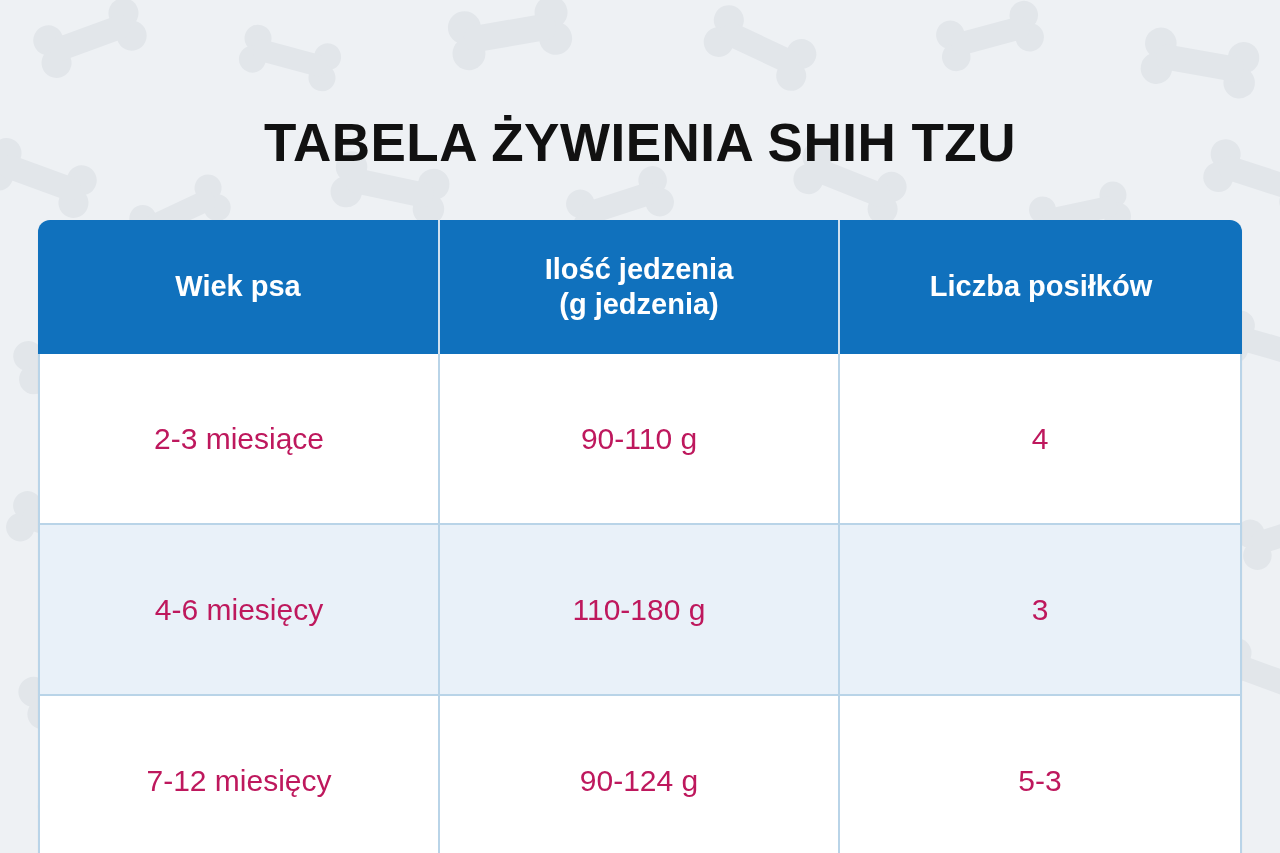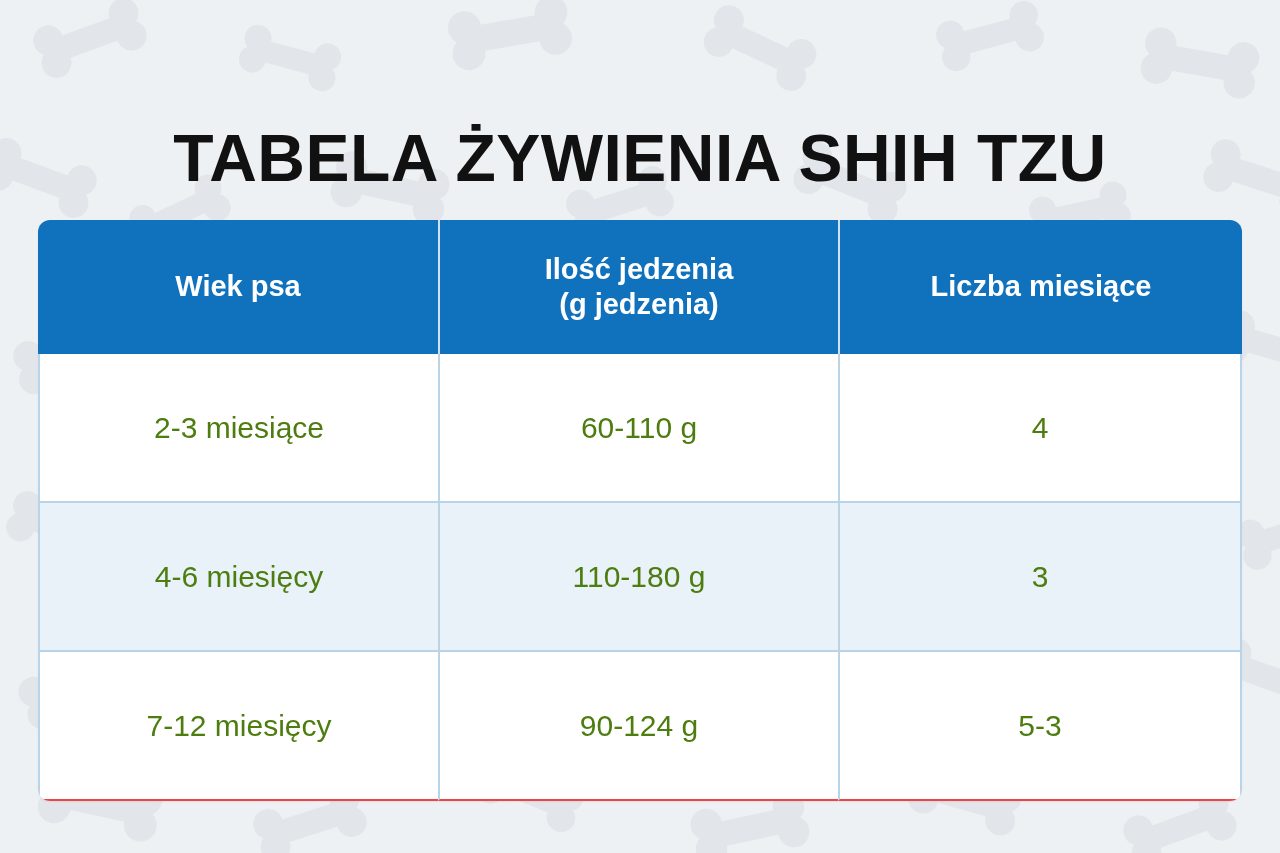--- a/index.html
+++ b/index.html
@@ -35,21 +35,21 @@
     height: 853px;
     box-sizing: border-box;
   }
 
   #page-title {
     position: absolute;
     top: 78px;
     left: 0;
     width: 1280px;
     text-align: center;
-    font-size: 66px;
+    font-size: 53px;
     font-weight: bold;
     letter-spacing: 0.5px;
     color: #111111;
     line-height: 1.1;
   }
 
   #nutrition-table {
     position: absolute;
     top: 220px;
     left: 38px;
@@ -77,24 +77,24 @@
     vertical-align: middle;
     line-height: 1.22;
     box-sizing: border-box;
   }
   #nutrition-table thead th.sep {
     border-left: 2px solid #cfe0ef;
   }
 
   #nutrition-table tbody td {
     font-size: 30px;
-    color: #4d7c0f;
+    color: #be185d;
     text-align: center;
     vertical-align: middle;
-    height: 149px;
+    height: 171px;
     padding: 10px 12px;
     box-sizing: border-box;
     border-bottom: 2px solid #b9d4e8;
     border-left: 2px solid #b9d4e8;
     background: #ffffff;
   }
   #nutrition-table tbody td:first-child {
     border-left: 2px solid #b9d4e8;
   }
   #nutrition-table tbody td:last-child {
@@ -399,27 +399,27 @@
         <col class="c2">
         <col class="c3">
     </colgroup>
     <thead>
       <tr>
         <th>Wiek psa</th>
         <th class="sep">
           <span>Ilość jedzenia</span><br>
           <span>(g jedzenia)</span>
         </th>
-        <th class="sep">Liczba miesiące</th>
+        <th class="sep">Liczba posiłków</th>
       </tr>
     </thead>
     <tbody>
       <tr>
         <td>2-3 miesiące</td>
-        <td>60-110 g</td>
+        <td>90-110 g</td>
         <td>4</td>
       </tr>
       <tr class="alt">
         <td>4-6 miesięcy</td>
         <td>110-180 g</td>
         <td>3</td>
       </tr>
       <tr>
         <td>7-12 miesięcy</td>
         <td>90-124 g</td>

